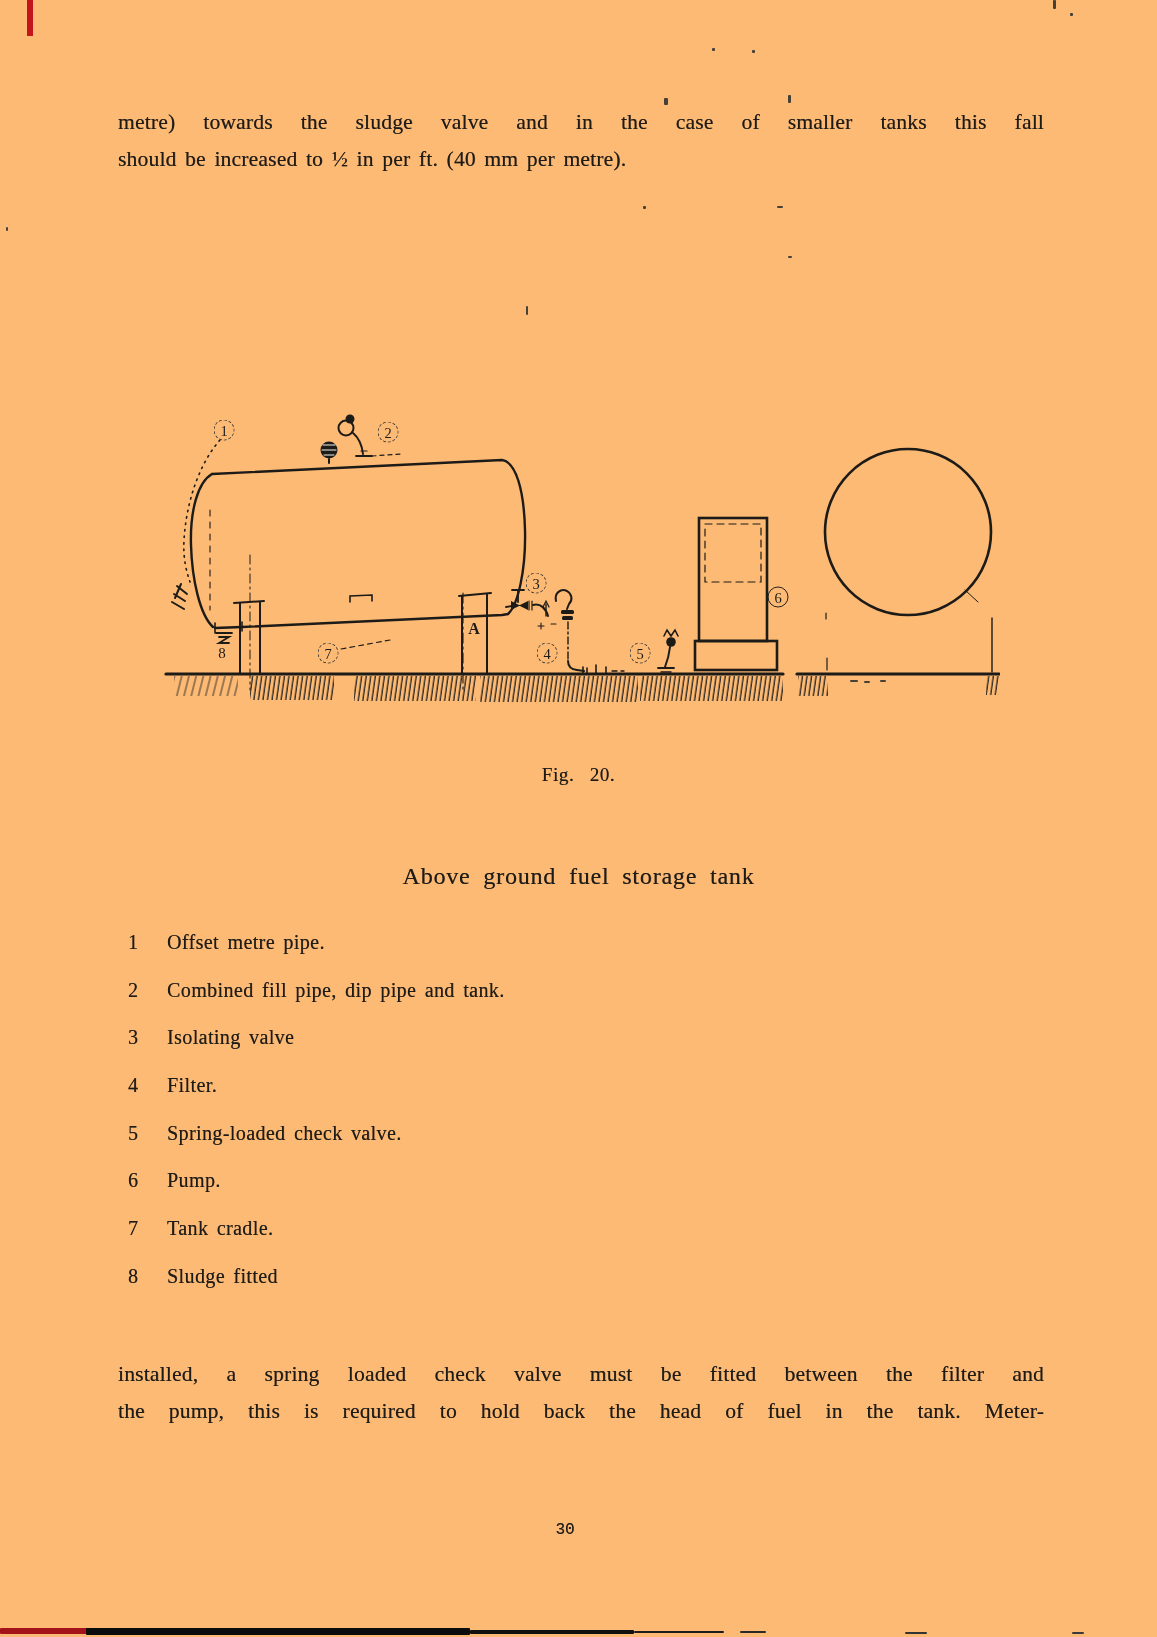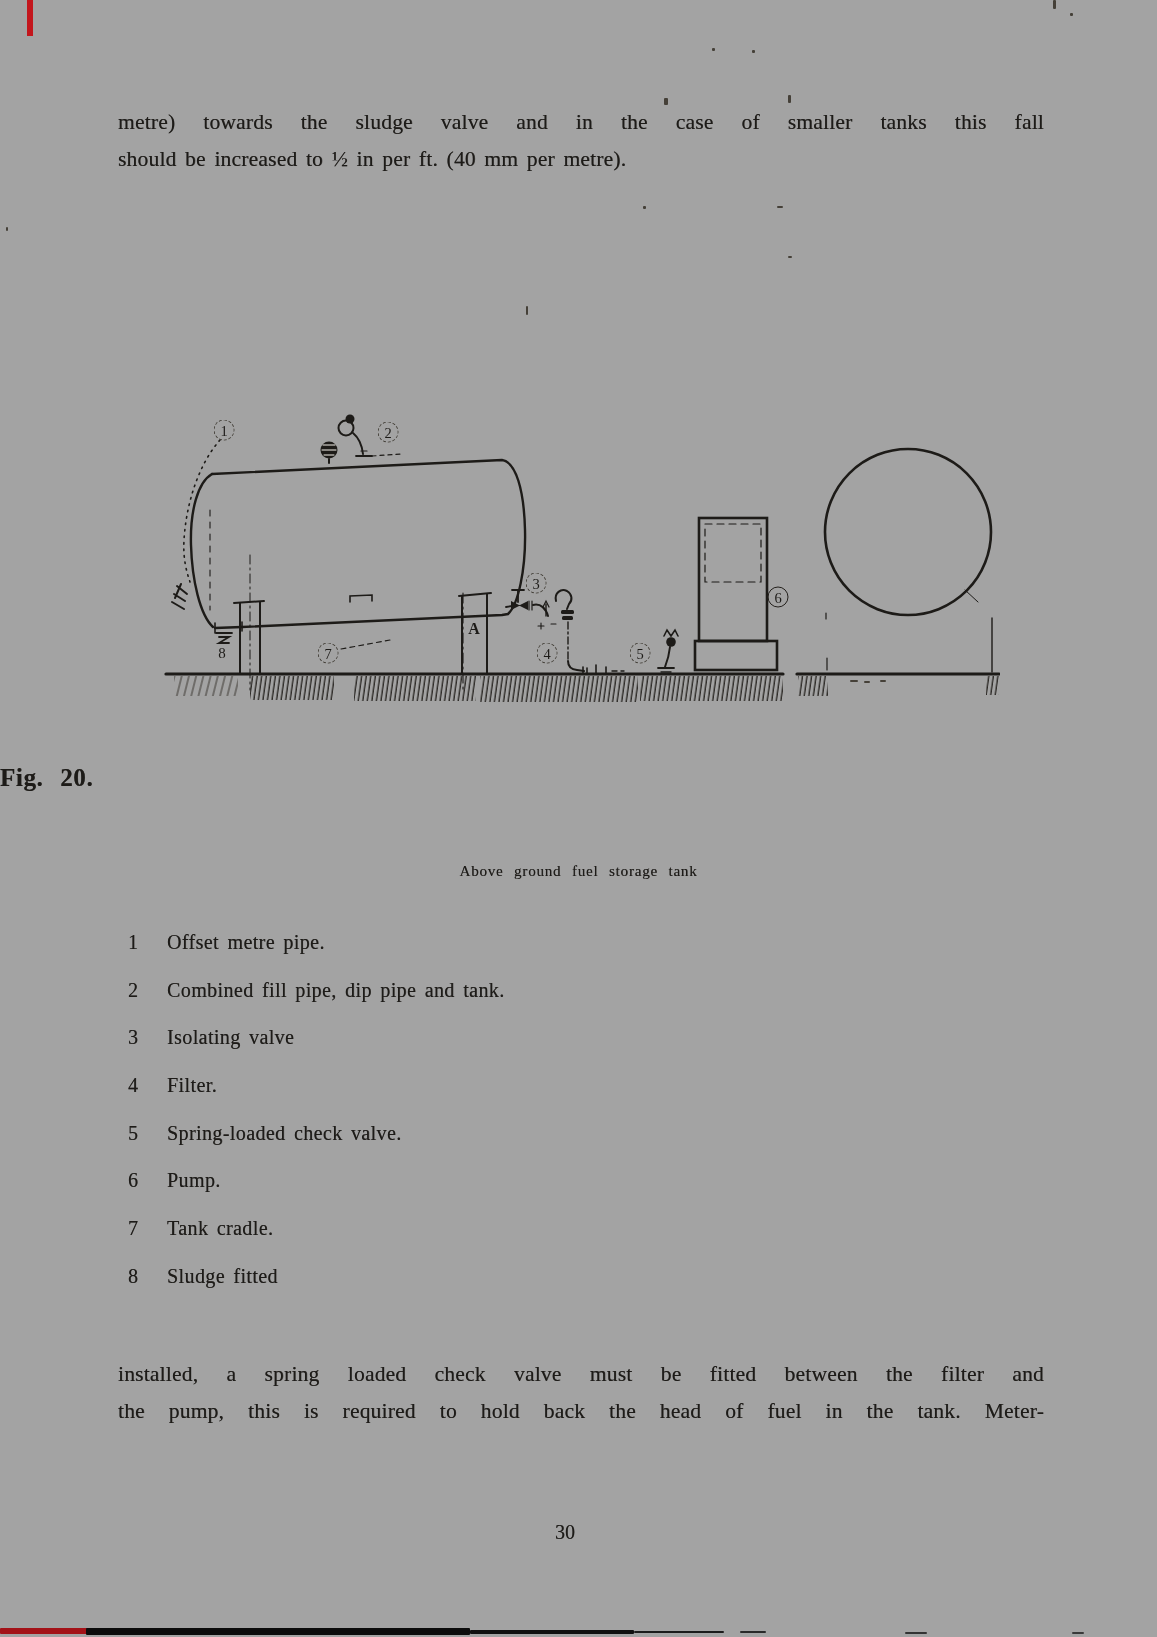--- a/index.html
+++ b/index.html
@@ -1,38 +1,38 @@
 <!DOCTYPE html>
 <html><head>
 <meta charset="utf-8">
 <style>
   html,body{margin:0;padding:0;background:#e8e8e8;}
   #page{
-    position:relative;width:1157px;height:1637px;background:#a3a3a3;
+    position:relative;width:1157px;height:1637px;background:#fdba74;
     margin:0 auto;overflow:hidden;
     font-family:"Liberation Serif","DejaVu Serif",serif;
     color:#1d1b18;
   }
   .abs{position:absolute;}
   .scan-ink{text-shadow:0.3px 0.3px 0.4px rgba(20,18,15,0.55);}
   
   .para{left:118px;width:926px;font-size:21.5px;line-height:37px;letter-spacing:0.2px;word-spacing:3px;}
   .jline{text-align:justify;text-align-last:justify;}
   .lline{text-align:left;}
   .indent{text-indent:26px;}
   
-  .caption{left:0;width:1157px;font-size:25px;word-spacing:10px;letter-spacing:0.6px;font-weight:bold;}
-  .figtitle{left:0;width:1157px;text-align:center;font-size:15px;word-spacing:6px;letter-spacing:0.8px;}
+  .caption{left:0;width:1157px;text-align:center;font-size:19px;word-spacing:10px;letter-spacing:0.6px;}
+  .figtitle{left:0;width:1157px;text-align:center;font-size:24px;word-spacing:6px;letter-spacing:0.8px;}
   
   #legend{left:128px;top:931px;width:700px;}
   .legend-row{display:flex;margin-bottom:25.7px;font-size:20px;line-height:22px;letter-spacing:0.4px;word-spacing:3px;}
   .legend-num{width:26px;flex:0 0 26px;}
   .legend-text{margin-left:13px;}
   
-  .pagenum{left:0;width:1130px;text-align:center;top:1521px;font-size:20px;}
+  .pagenum{left:0;width:1130px;text-align:center;top:1521px;font-size:16px;font-family:Liberation Mono, monospace;}
   
   #diagram{left:150px;top:390px;width:850px;height:312px;}
   #diagram svg{position:absolute;left:0;top:0;}
   .lbl{position:absolute;transform:translate(-50%,-50%);font-size:14.5px;line-height:20px;
        width:21px;height:21px;text-align:center;border-radius:50%;box-sizing:border-box;}
   .lbl.dashed{border:1.4px dashed #45413a;}
   .lbl.solid{border:1.6px solid #23201c;}
   .lbl.plain{border:none;font-size:15px;}
   .lbl.plain-bold{border:none;font-weight:bold;font-size:16px;width:auto;height:auto;}
   

